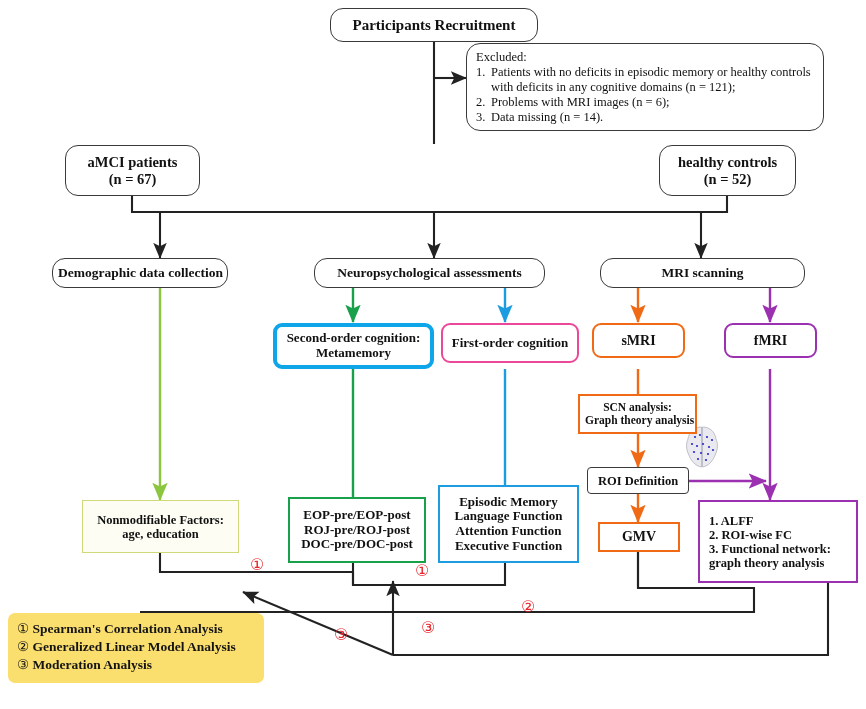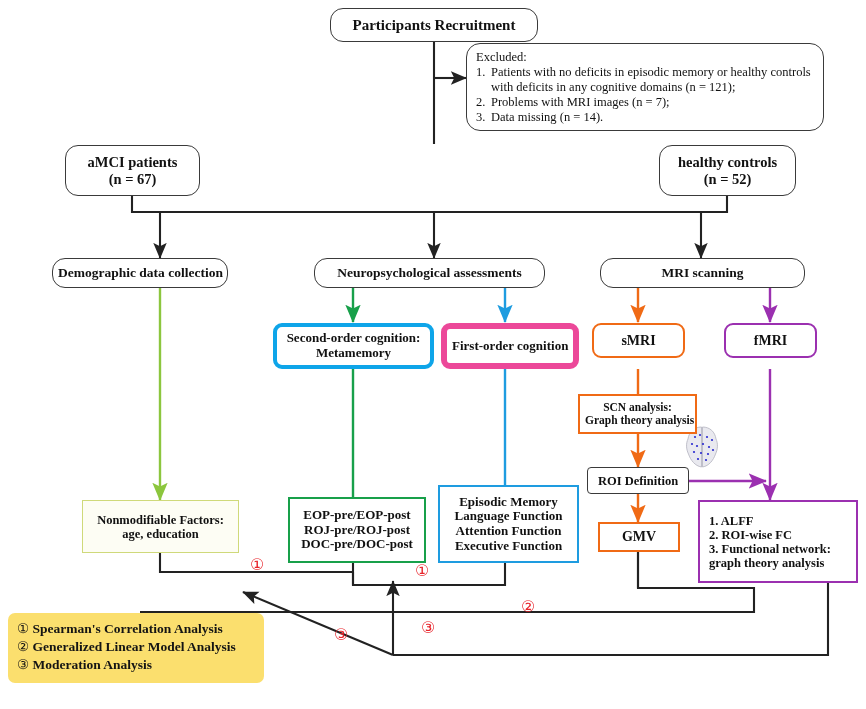--- a/index.html
+++ b/index.html
@@ -212,21 +212,21 @@
 
   <div id="excluded" style="left:466px; top:43px; width:358px; height:88px;">
     <div class="ex-head">Excluded:</div>
     <ol>
       <li>
         <span class="num">1.</span>
         <span>Patients with no deficits in episodic memory or healthy controls with deficits in any cognitive domains (n = 121);</span>
       </li>
       <li>
         <span class="num">2.</span>
-        <span>Problems with MRI images (n = 7);</span>
+        <span>Problems with MRI images (n = 6);</span>
       </li>
       <li>
         <span class="num">3.</span>
         <span>Data missing (n = 14).</span>
       </li>
     </ol>
   </div>
 
   <div class="node rounded" style="left:65px; top:145px; width:135px; height:51px; font-size:14.5px;">
     <div class="lines">
@@ -260,21 +260,21 @@
       </div>
   </div>
 
   <div class="node" style="left:273px; top:323px; width:161px; height:46px; font-size:13px; border:4px solid #0ea5e9; border-radius:9px;">
     <div class="lines">
       <div>Second-order cognition:</div>
       <div>Metamemory</div>
     </div>
   </div>
 
-  <div class="node" style="left:441px; top:323px; width:138px; height:46px; font-size:13px; border:6px solid #ec4899; border-radius:9px;">
+  <div class="node" style="left:441px; top:323px; width:138px; height:40px; font-size:13px; border:2px solid #ec4899; border-radius:9px;">
     <div class="lines">
         <div>First-order cognition</div>
       </div>
   </div>
 
   <div class="node" style="left:592px; top:323px; width:93px; height:35px; font-size:14px; border:2px solid #f06a15; border-radius:9px;">
     <div class="lines">
         <div>sMRI</div>
       </div>
   </div>

